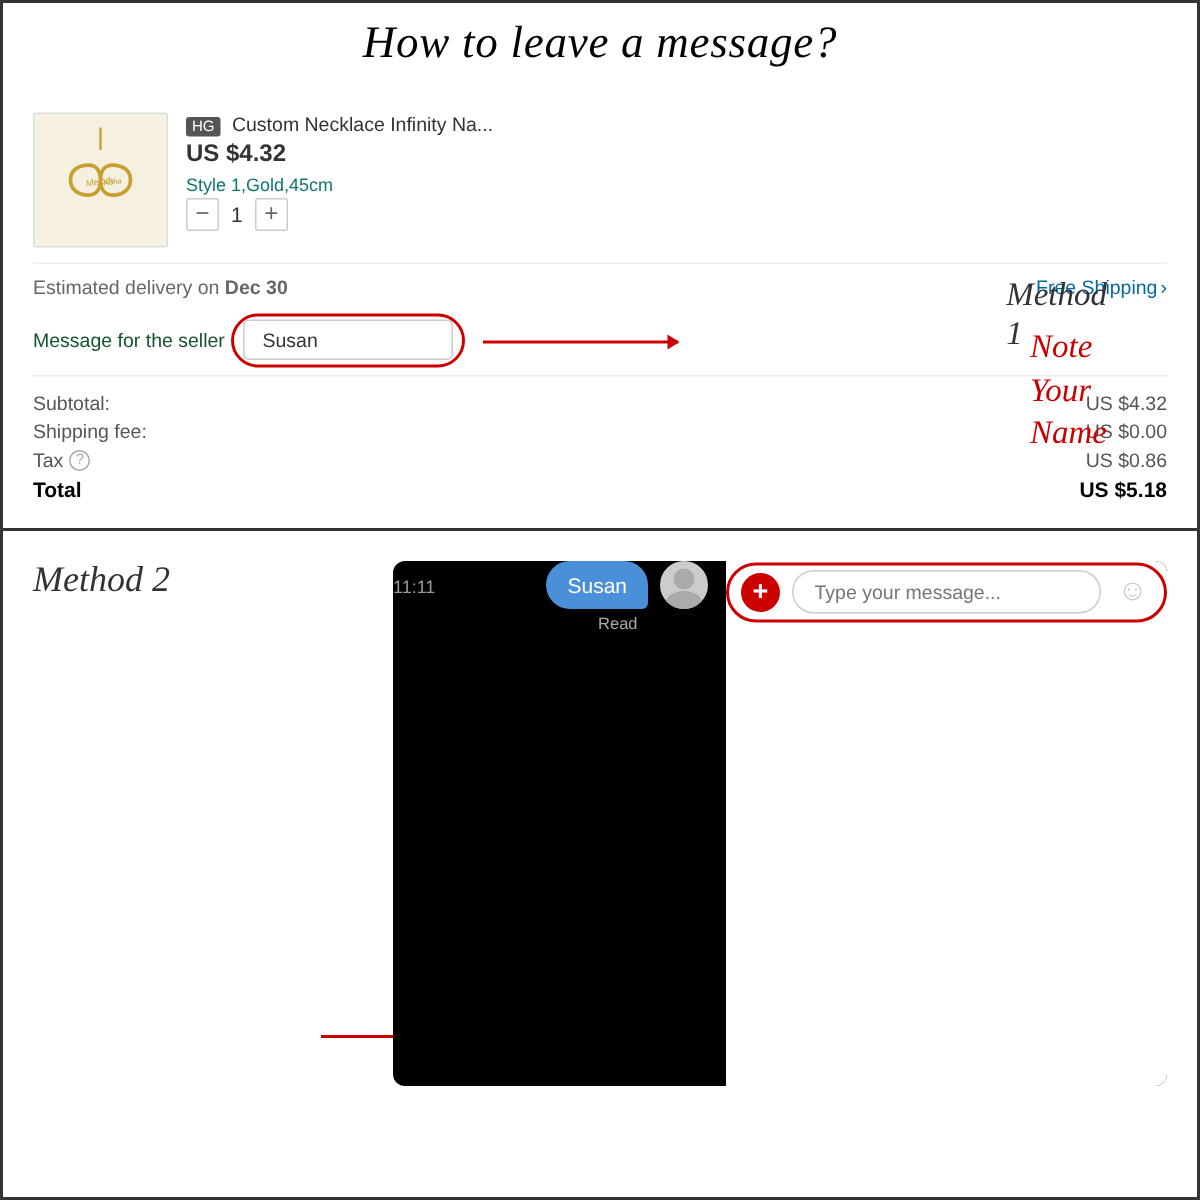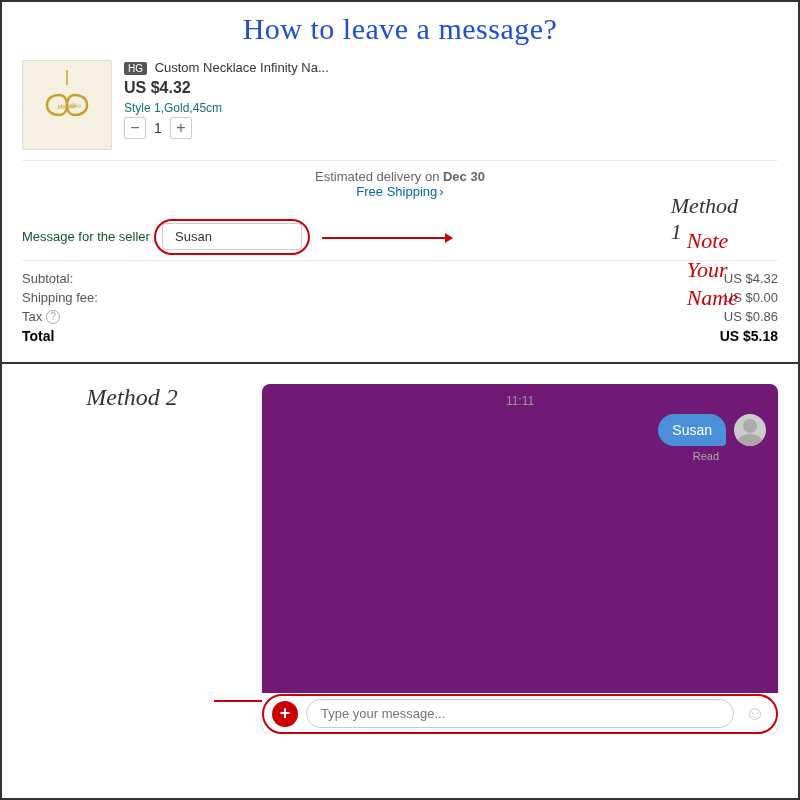--- a/index.html
+++ b/index.html
@@ -15,23 +15,24 @@
     
     .top-section {
       border-bottom: 2px solid #333;
       padding: 10px 20px 16px 20px;
       position: relative;
     }
 
     .main-title {
       text-align: center;
       font-family: Georgia, 'Times New Roman', serif;
-      color: #1d4ed8;
+      font-style: italic;
+      color: #000000;
       font-size: 30px;
-      margin-bottom: 14px;
+      margin-bottom: 29px;
       letter-spacing: 0.5px;
     }
 
     .product-row {
       display: flex;
       align-items: flex-start;
       gap: 12px;
       margin-bottom: 10px;
     }
 
@@ -115,22 +116,21 @@
       border-top: 1px solid #eee;
       margin: 8px 0;
     }
 
     .delivery-row {
       display: flex;
       justify-content: space-between;
       align-items: center;
       font-size: 13px;
       color: #666;
-      margin-bottom: 24px;
-      flex-direction: column;
+      margin-bottom: 14px;
     }
 
     .free-shipping {
       color: #0369a1;
       font-size: 13px;
       display: flex; align-items: center; gap: 2px;
     }
 
     .message-row {
       display: flex;
@@ -252,21 +252,21 @@
       position: relative;
       padding: 20px;
       gap: 20px;
     }
 
     .method2-area {
       width: 220px;
       flex-shrink: 0;
       display: flex;
       flex-direction: row;
-      justify-content: center;
+      justify-content: space-between;
       padding-bottom: 40px;
     }
 
     .method2-title {
       font-family: Georgia, 'Times New Roman', serif;
       font-style: italic;
       font-size: 24px;
       color: #333;
       margin-bottom: 4px;
     }
@@ -275,24 +275,24 @@
       font-family: Georgia, 'Times New Roman', serif;
       font-style: italic;
       font-size: 24px;
       color: #c00;
       line-height: 1.3;
     }
 
     
     .chat-panel {
       flex: 1;
-      background: #701a75;
+      background: #000000;
       border-radius: 8px;
       display: flex;
-      flex-direction: column;
+      flex-direction: row;
       overflow: hidden;
       position: relative;
     }
 
     .chat-time {
       text-align: center;
       font-size: 12px;
       color: #999;
       padding: 10px 0 6px;
     }

